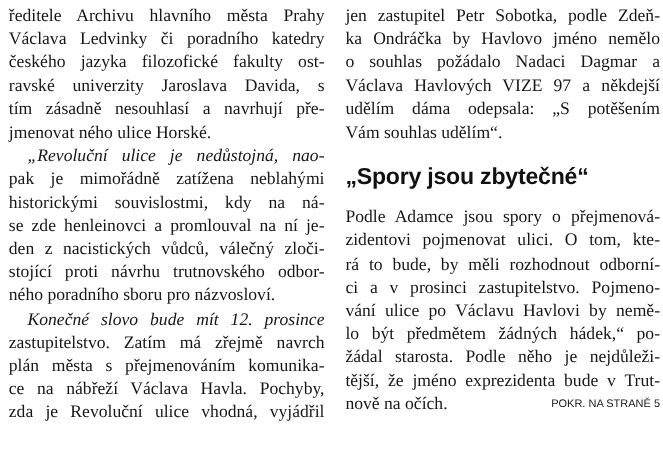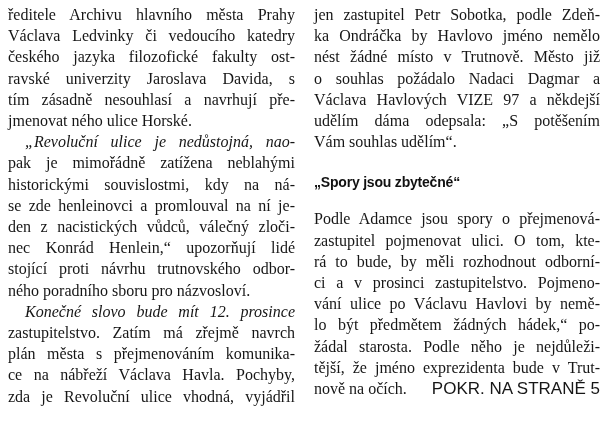--- a/index.html
+++ b/index.html
@@ -30,75 +30,73 @@
   .line {
     text-align: justify;
     text-align-last: justify;
     white-space: normal;
   }
   .line.para-end { text-align-last: left; }
   .line.indent { text-indent: 17px; font-style: italic; }
   .heading {
     font-family: "Liberation Sans", sans-serif;
     font-weight: bold;
-    font-size: 14px;
+    font-size: 21px;
     line-height: 28px;
     letter-spacing: -0.2px;
     color: #111111;
     margin: 16px 0 12px 0;
   }
   .cont-line {
     display: flex;
     justify-content: space-between;
     align-items: flex-start;
     text-align-last: auto;
   }
   .cont-label {
     font-family: "Liberation Sans", sans-serif;
-    font-size: 17px;
+    font-size: 10px;
     color: #161616;
     white-space: nowrap;
   }
 </style>
 </head>
 <body>
 
 <div class="sheet">
   <div class="col col-left">
       <div class="line">ředitele Archivu hlavního města Prahy</div>
-      <div class="line">Václava Ledvinky či vedoucího katedry</div>
+      <div class="line">Václava Ledvinky či poradního katedry</div>
       <div class="line">českého jazyka filozofické fakulty ost-</div>
       <div class="line">ravské univerzity Jaroslava Davida, s</div>
       <div class="line">tím zásadně nesouhlasí a navrhují pře-</div>
       <div class="line para-end">jmenovat ného ulice Horské.</div>
       <div class="line indent">„Revoluční ulice je nedůstojná, nao-</div>
       <div class="line">pak je mimořádně zatížena neblahými</div>
       <div class="line">historickými souvislostmi, kdy na ná-</div>
       <div class="line">se zde henleinovci a promlouval na ní je-</div>
       <div class="line">den z nacistických vůdců, válečný zloči-</div>
-      <div class="line">nec Konrád Henlein,“ upozorňují lidé</div>
       <div class="line">stojící proti návrhu trutnovského odbor-</div>
       <div class="line para-end">ného poradního sboru pro názvosloví.</div>
       <div class="line indent">Konečné slovo bude mít 12. prosince</div>
       <div class="line">zastupitelstvo. Zatím má zřejmě navrch</div>
       <div class="line">plán města s přejmenováním komunika-</div>
       <div class="line">ce na nábřeží Václava Havla. Pochyby,</div>
       <div class="line">zda je Revoluční ulice vhodná, vyjádřil</div>
     </div>
   <div class="col col-right">
       <div class="line">jen zastupitel Petr Sobotka, podle Zdeň-</div>
       <div class="line">ka Ondráčka by Havlovo jméno nemělo</div>
-      <div class="line">nést žádné místo v Trutnově. Město již</div>
       <div class="line">o souhlas požádalo Nadaci Dagmar a</div>
       <div class="line">Václava Havlových VIZE 97 a někdejší</div>
       <div class="line">udělím dáma odepsala: „S potěšením</div>
       <div class="line para-end">Vám souhlas udělím“.</div>
       <h2 class="heading">„Spory jsou zbytečné“</h2>
       <div class="line">Podle Adamce jsou spory o přejmenová-</div>
-      <div class="line">zastupitel pojmenovat ulici. O tom, kte-</div>
+      <div class="line">zidentovi pojmenovat ulici. O tom, kte-</div>
       <div class="line">rá to bude, by měli rozhodnout odborní-</div>
       <div class="line">ci a v prosinci zastupitelstvo. Pojmeno-</div>
       <div class="line">vání ulice po Václavu Havlovi by nemě-</div>
       <div class="line">lo být předmětem žádných hádek,“ po-</div>
       <div class="line">žádal starosta. Podle něho je nejdůleži-</div>
       <div class="line">tější, že jméno exprezidenta bude v Trut-</div>
       <div class="line cont-line">
         <span>nově na očích.</span>
         <span class="cont-label">POKR. NA STRANĚ 5</span>
       </div>

